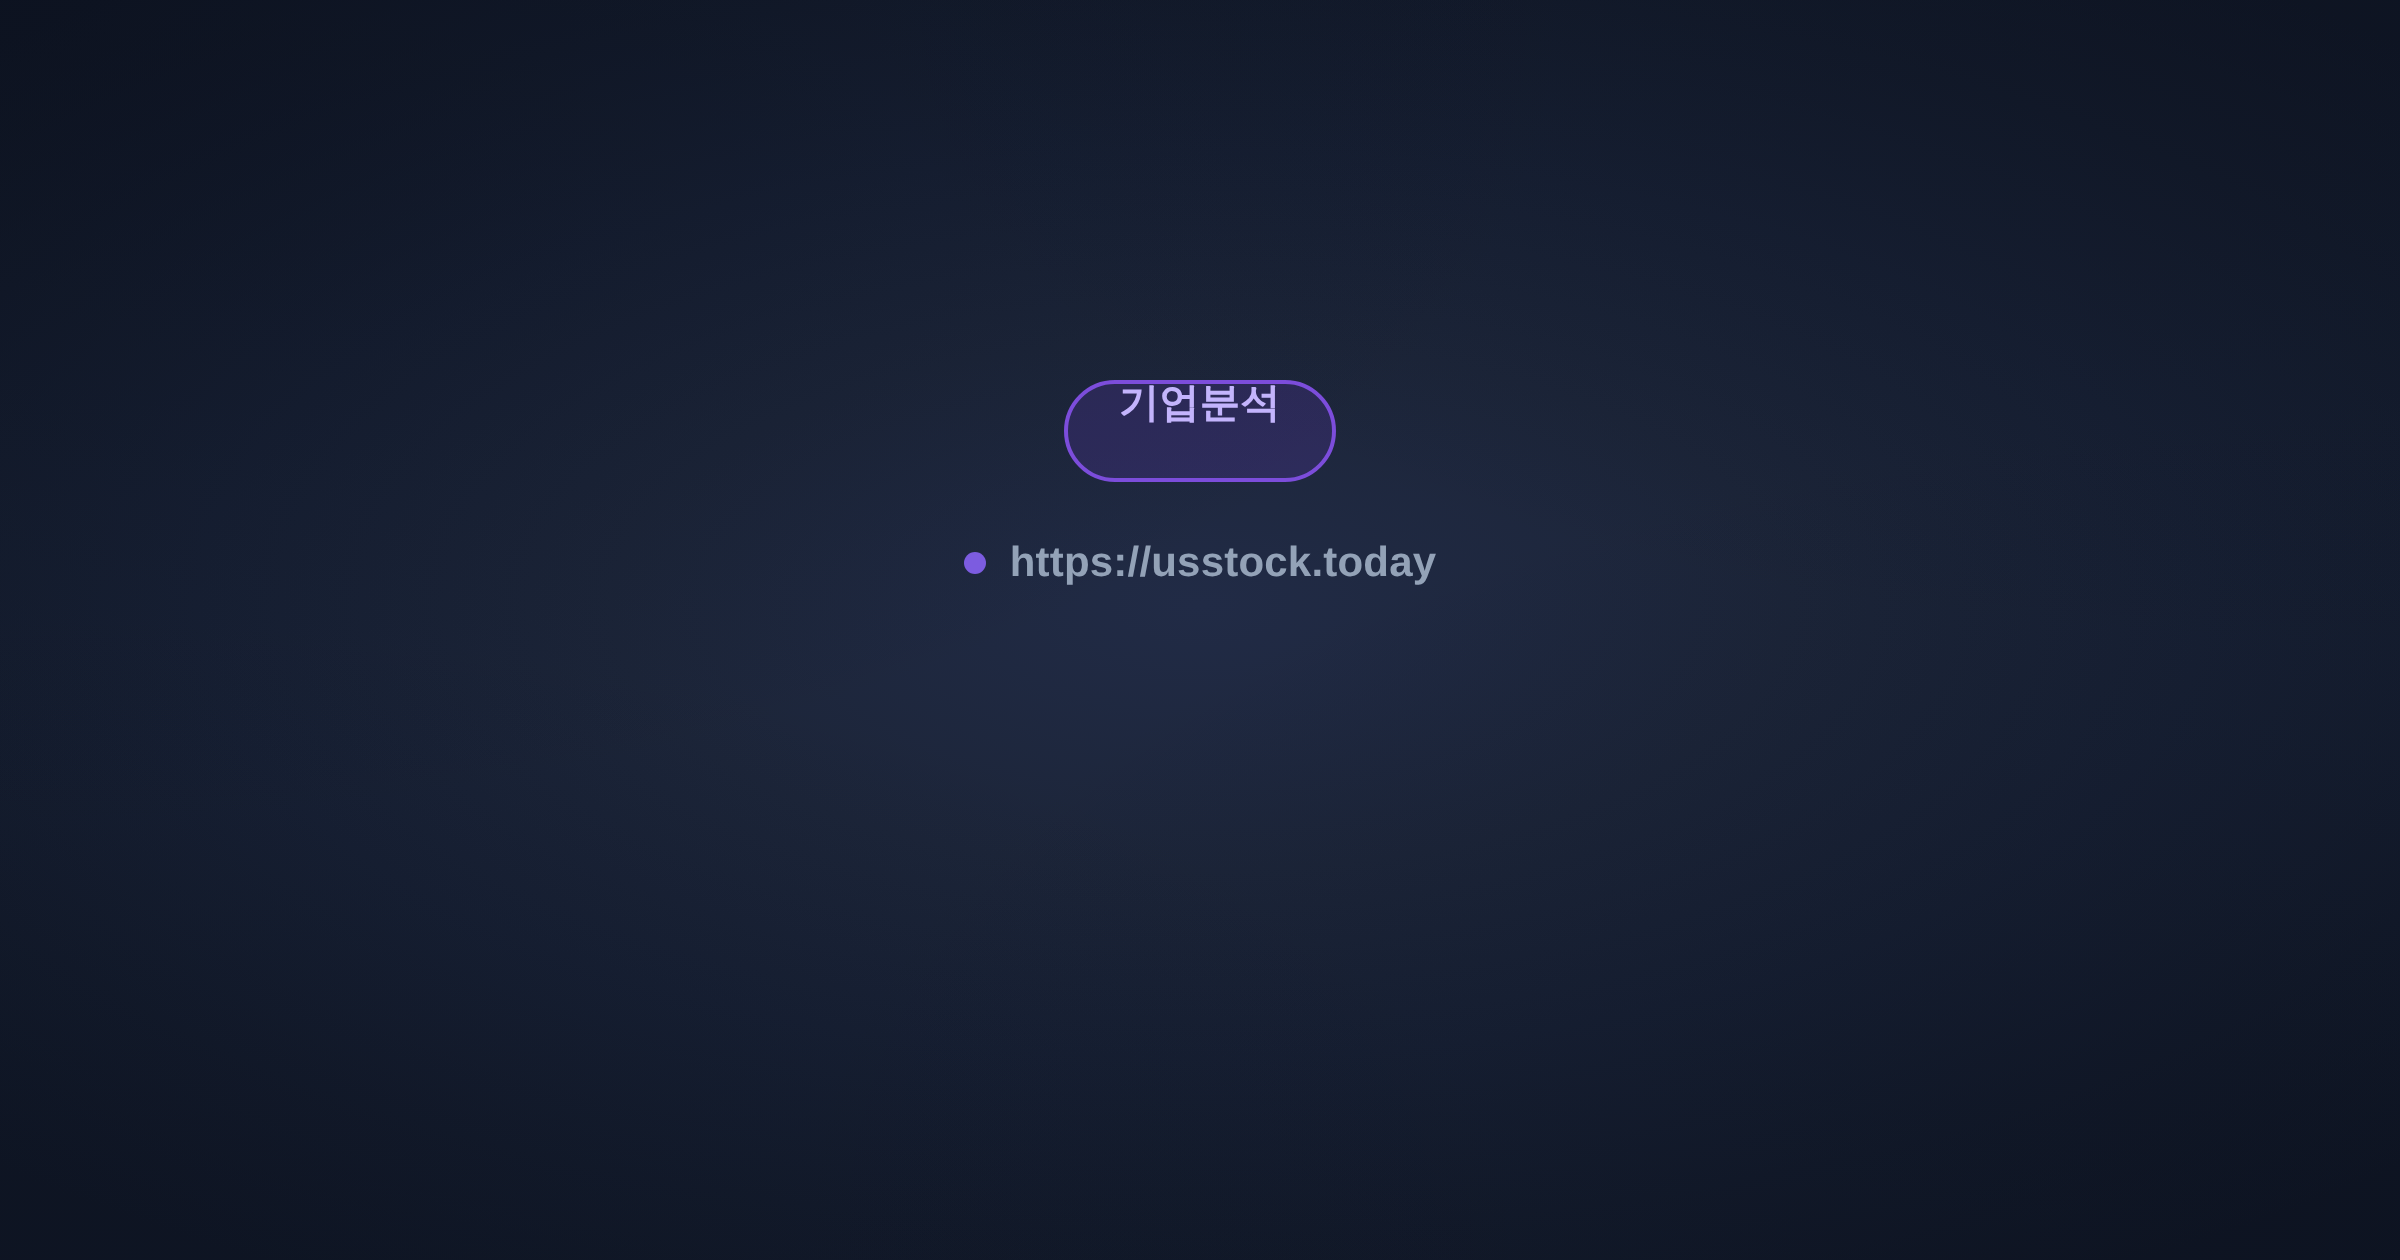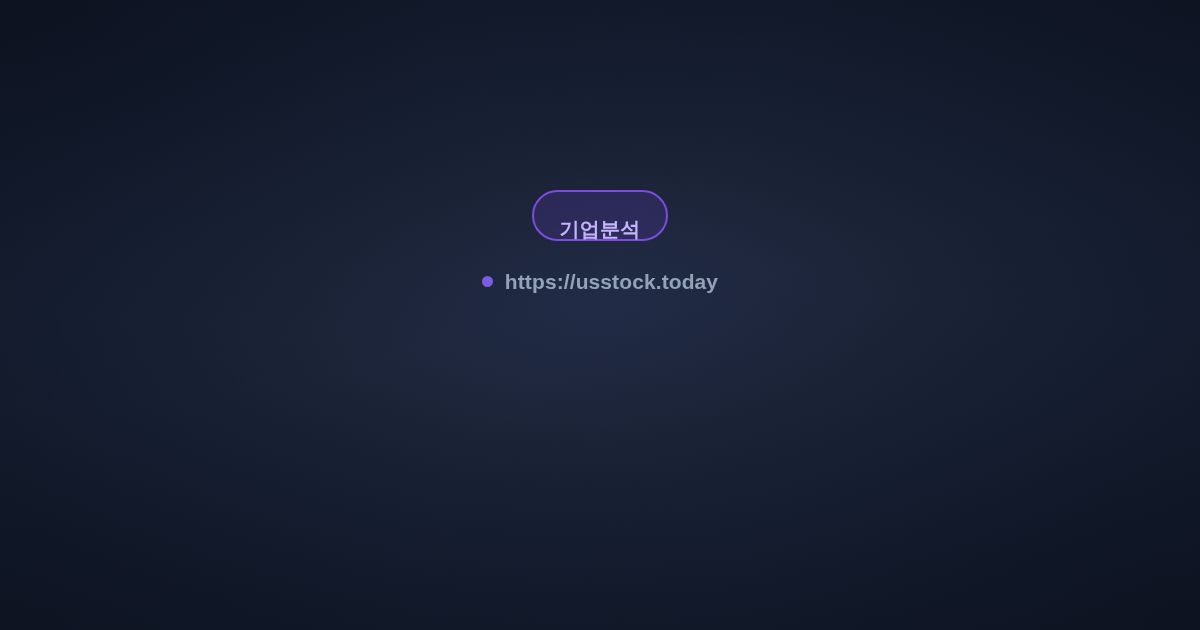--- a/index.html
+++ b/index.html
@@ -54,21 +54,21 @@
     width: 100%;
     display: flex;
     flex-direction: column;
     align-items: center;
     text-align: center;
   }
 
   .badge {
     margin-top: 190px;
     display: inline-flex;
-    align-items: flex-end;
+    align-items: flex-start;
     justify-content: center;
     height: 47px;
     padding: 0 26px;
     border: 2px solid #7c4ddb;
     border-radius: 999px;
     background: rgba(99, 60, 190, 0.22);
     color: #c3b4fc;
     font-size: 20px;
     font-weight: 700;
     letter-spacing: 0.2px;

